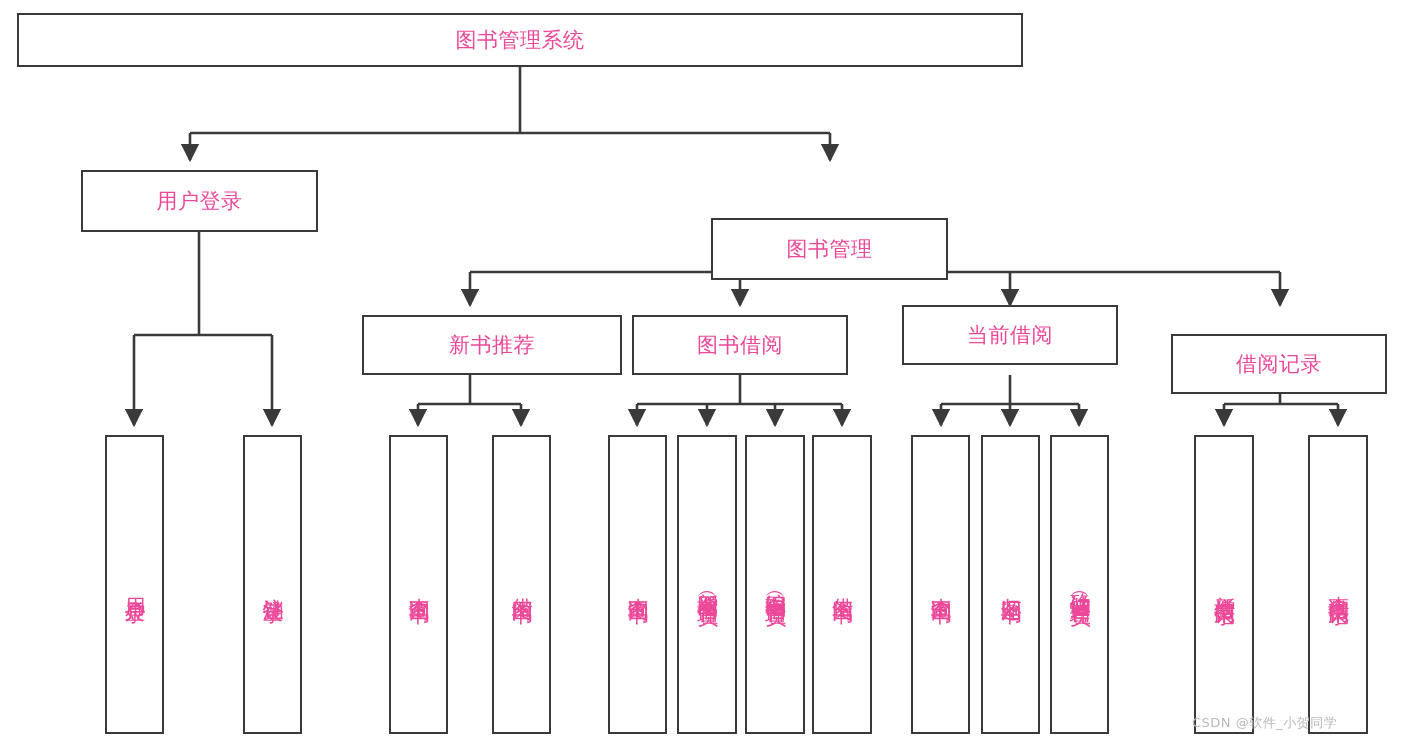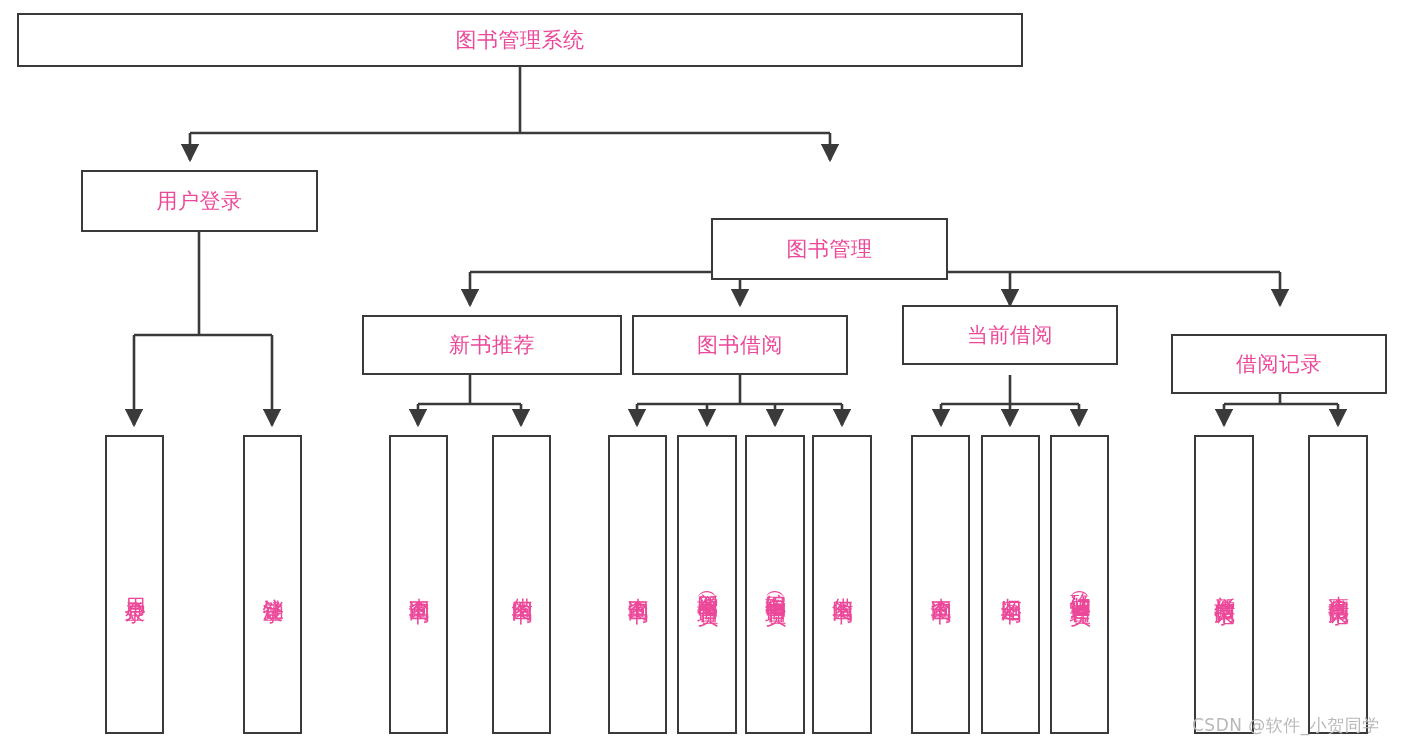--- a/index.html
+++ b/index.html
@@ -52,21 +52,21 @@
     text-orientation: upright;
     font-size: 21px;
     line-height: 1.22;
     letter-spacing: 2px;
     white-space: nowrap;
     max-height: 282px;
   }
   .watermark {
     position: absolute;
     color: #b9b9b9;
-    font-size: 17px;
+    font-size: 13px;
     letter-spacing: 0.5px;
     white-space: nowrap;
     z-index: 6;
     user-select: none;
   }
 </style>
 </head>
 <body>
 
 <div id="canvas">

